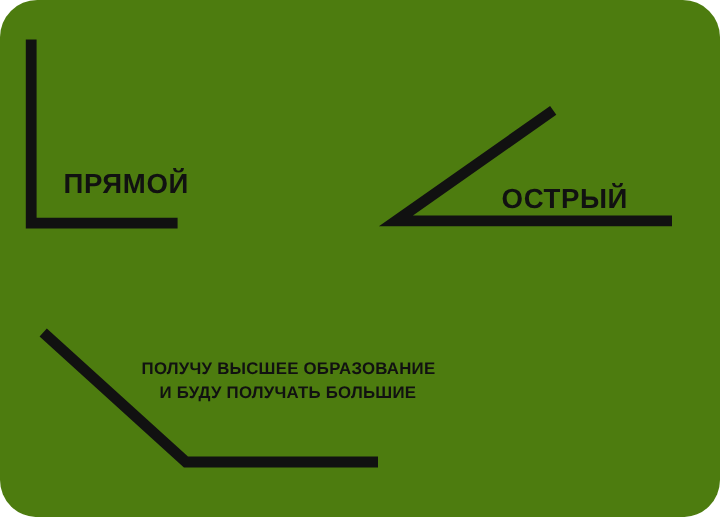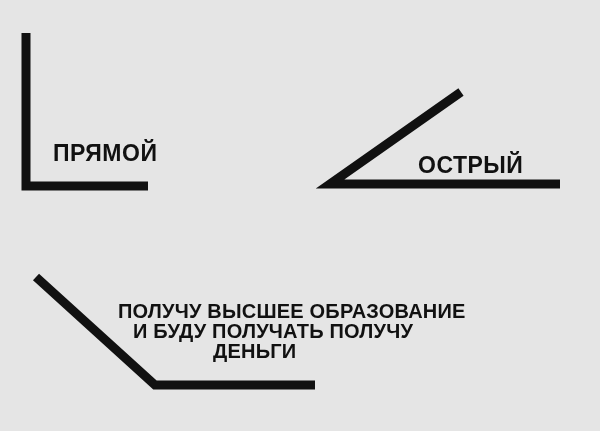--- a/index.html
+++ b/index.html
@@ -7,22 +7,23 @@
     padding: 0;
     background: #ffffff;
   }
   body {
     font-family: "Liberation Sans", sans-serif;
   }
   #canvas {
     position: relative;
     width: 600px;
     height: 431px;
-    background: #e5e5e5;
+    background: #4d7c0f;
     overflow: hidden;
+    border-radius: 31px;
   }
   #figures {
     position: absolute;
     left: 0;
     top: 0;
     width: 600px;
     height: 431px;
   }
   .label {
     position: absolute;
@@ -34,21 +35,21 @@
   .label-right {
     font-size: 23px;
   }
   .label-acute {
     font-size: 23px;
   }
   .label-block {
     position: absolute;
     color: #111111;
     font-weight: bold;
-    font-size: 20px;
+    font-size: 14px;
     line-height: 1.32;
     text-align: left;
     white-space: nowrap;
     letter-spacing: 0.2px;
   }
 </style>
 </head>
 <body>
 
 <div id="canvas">
@@ -57,16 +58,15 @@
     <polyline id="fig-right" fill="none" stroke="#111111" stroke-width="9" stroke-linecap="butt" stroke-linejoin="miter" points="26,33 26,186 148,186"></polyline>
     <polyline id="fig-acute" fill="none" stroke="#111111" stroke-width="9" stroke-linecap="butt" stroke-linejoin="miter" points="461,92 330,184 560,184"></polyline>
     <polyline id="fig-obtuse" fill="none" stroke="#111111" stroke-width="9" stroke-linecap="butt" stroke-linejoin="miter" points="36,277 155,385 315,385"></polyline>
   </svg>
 
   <div class="label label-right" style="left:53px; top:140px;">ПРЯМОЙ</div>
 
   <div class="label label-acute" style="left:418px; top:152px;text-align:center;">ОСТРЫЙ</div>
 
   <div class="label-block" style="left:118px; top:298px;">ПОЛУЧУ ВЫСШЕЕ ОБРАЗОВАНИЕ</div>
-  <div class="label-block" style="left:133px; top:318px;">И БУДУ ПОЛУЧАТЬ ПОЛУЧУ</div>
-  <div class="label-block" style="left:213px; top:338px;">ДЕНЬГИ</div>
+  <div class="label-block" style="left:133px; top:318px;">И БУДУ ПОЛУЧАТЬ БОЛЬШИЕ</div>
 
 </div>
 
 </body></html>

